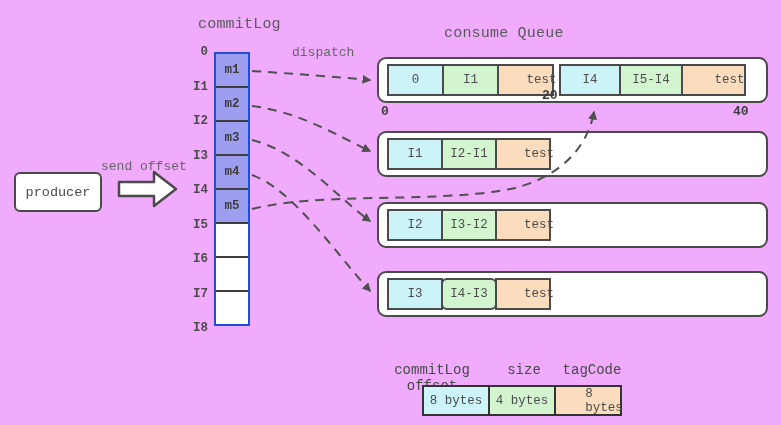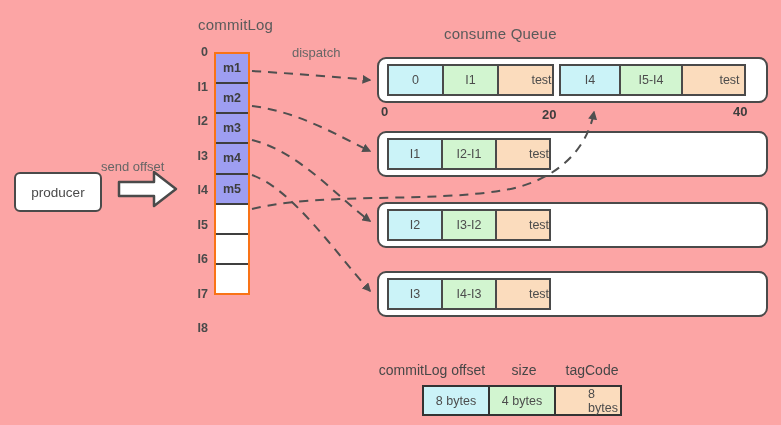--- a/index.html
+++ b/index.html
@@ -1,35 +1,35 @@
 <!DOCTYPE html>
 <html style="--commitlog-cell: #9e9ef1; --offset-cell: #cbf3f8; --size-cell: #d2f5d0; --tag-cell: #fbdcbd; --line: #4f4f4f;"><head>
 <meta charset="utf-8">
 <style>
   html,body{margin:0;padding:0;background:#ffffff;}
   .canvas{
-    position:relative;width:781px;height:425px;background:#fca5a5;overflow:hidden;
-    font-family:Liberation Sans, sans-serif;color:#4a4a4a;
+    position:relative;width:781px;height:425px;background:#f0abfc;overflow:hidden;
+    font-family:Liberation Mono, monospace;color:#4a4a4a;
   }
   .abs{position:absolute;}
   .title{font-size:15px;color:#5a5a5a;letter-spacing:.2px;}
   .small-label{font-size:13px;color:#666;margin-top:12px;}
 
   
   .producer-box{
     left:14px;top:172px;width:88px;height:40px;
     border:2px solid #4a4a4a;border-radius:6px;background:#fff;
     box-sizing:border-box;display:flex;align-items:center;justify-content:center;
     font-size:13.5px;color:#4a4a4a;
   }
 
   
   .cl-column{
-    left:214px;top:52px;width:36px;height:243px;
-    border:2px solid #f97316;box-sizing:border-box;background:#fff;
+    left:214px;top:52px;width:36px;height:274px;
+    border:2px solid #1d4ed8;box-sizing:border-box;background:#fff;
     display:flex;flex-direction:column;
   }
   .cl-cell{
     flex:1;border-bottom:2px solid #3f3f3f;
     display:flex;align-items:center;justify-content:center;
     font-size:12.5px;font-weight:700;color:#3d3d3d;background:#fff;
   }
   .cl-cell:last-child{border-bottom:none;}
   .cl-cell.filled{background:var(--commitlog-cell,#9e9ef1);}
   .cl-offset{
@@ -103,38 +103,38 @@
   <div class="abs q-row" style="top:57px;">
     <div class="q-cell c-off" style="left:8px;width:57px;">0</div>
     <div class="q-cell c-size" style="left:63px;width:57px;">I1</div>
     <div class="q-cell c-tag" style="left:118px;width:57px;">test</div>
     <div class="q-cell c-off" style="left:180px;width:62px;">I4</div>
     <div class="q-cell c-size" style="left:240px;width:64px;">I5-I4</div>
     <div class="q-cell c-tag" style="left:302px;width:65px;">test</div>
   </div>
 
   <div class="abs axis-tick" style="left:381px;top:104px;">0</div>
-  <div class="abs axis-tick" style="left:542px;top:107px;">20</div>
+  <div class="abs axis-tick" style="left:542px;top:88px;">20</div>
   <div class="abs axis-tick" style="left:733px;top:104px;">40</div>
 
   <div class="abs q-row" style="top:131px;">
     <div class="q-cell c-off" style="left:8px;width:56px;">I1</div>
     <div class="q-cell c-size" style="left:62px;width:56px;">I2-I1</div>
     <div class="q-cell c-tag" style="left:116px;width:56px;">test</div>
   </div>
 
   <div class="abs q-row" style="top:202px;">
     <div class="q-cell c-off" style="left:8px;width:56px;">I2</div>
     <div class="q-cell c-size" style="left:62px;width:56px;">I3-I2</div>
     <div class="q-cell c-tag" style="left:116px;width:56px;">test</div>
   </div>
 
   <div class="abs q-row" style="top:271px;">
     <div class="q-cell c-off" style="left:8px;width:56px;">I3</div>
-    <div class="q-cell c-size" style="left:62px;width:56px;">I4-I3</div>
+    <div class="q-cell c-size" style="left:62px;width:56px;border-radius:6px;">I4-I3</div>
     <div class="q-cell c-tag" style="left:116px;width:56px;">test</div>
   </div>
 
   <svg class="abs" style="left:0;top:0;pointer-events:none;" width="781" height="425" viewBox="0 0 781 425">
     <defs>
       <marker id="arr" markerWidth="9" markerHeight="9" refX="7.5" refY="4.5" orient="auto" markerUnits="userSpaceOnUse">
         <path d="M0,0 L9,4.5 L0,9 z" fill="#4f4f4f"></path>
       </marker>
     </defs>
     <g fill="none" stroke="#4f4f4f" stroke-width="2" stroke-dasharray="9 7">

